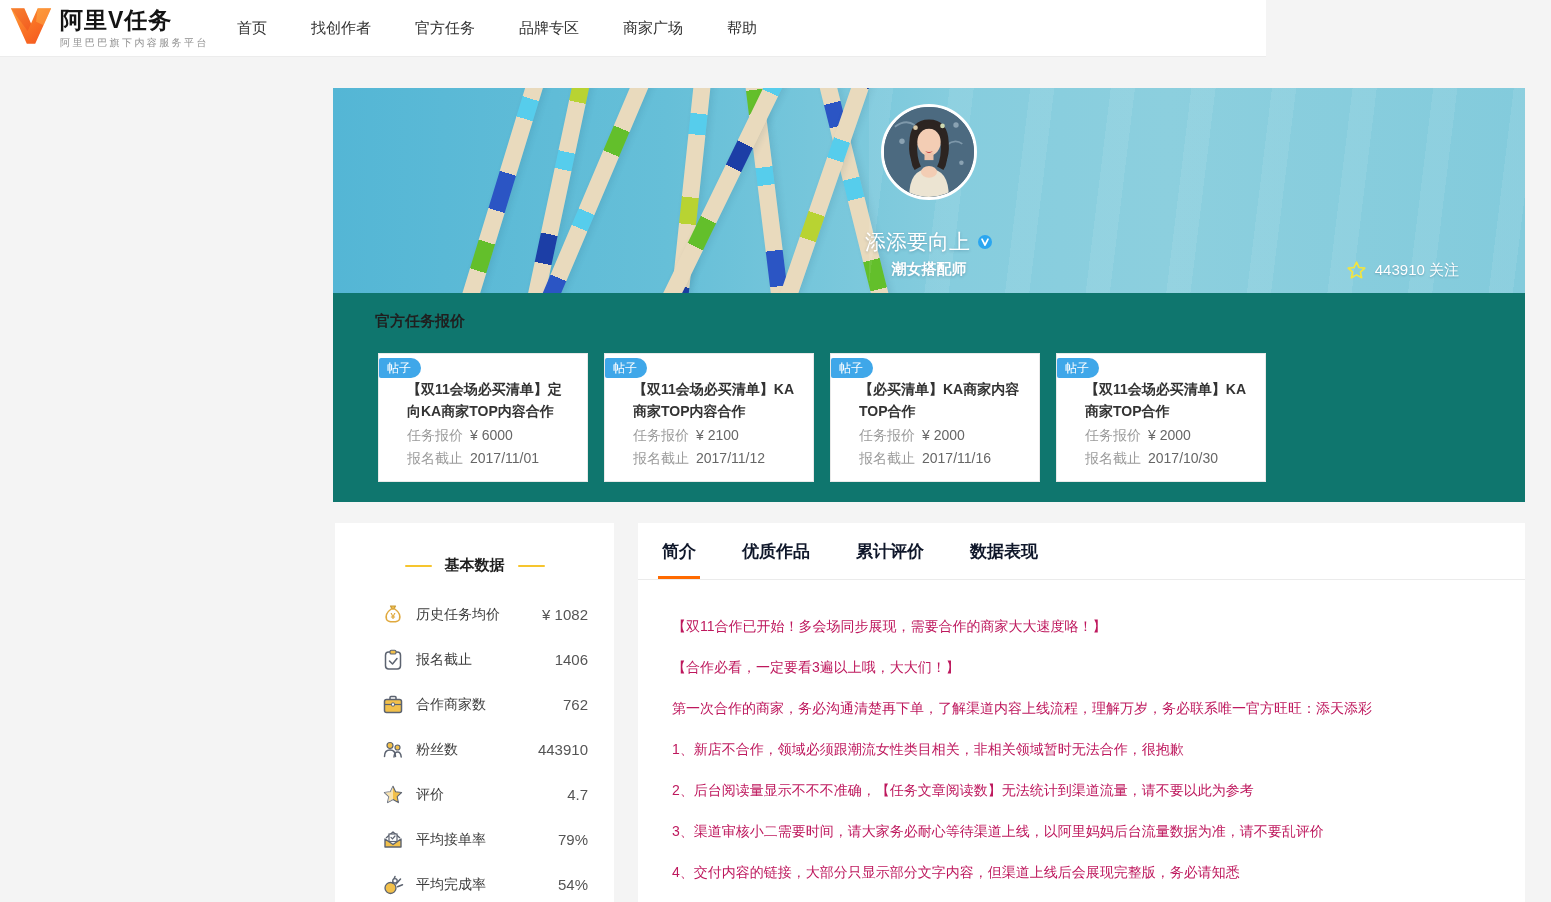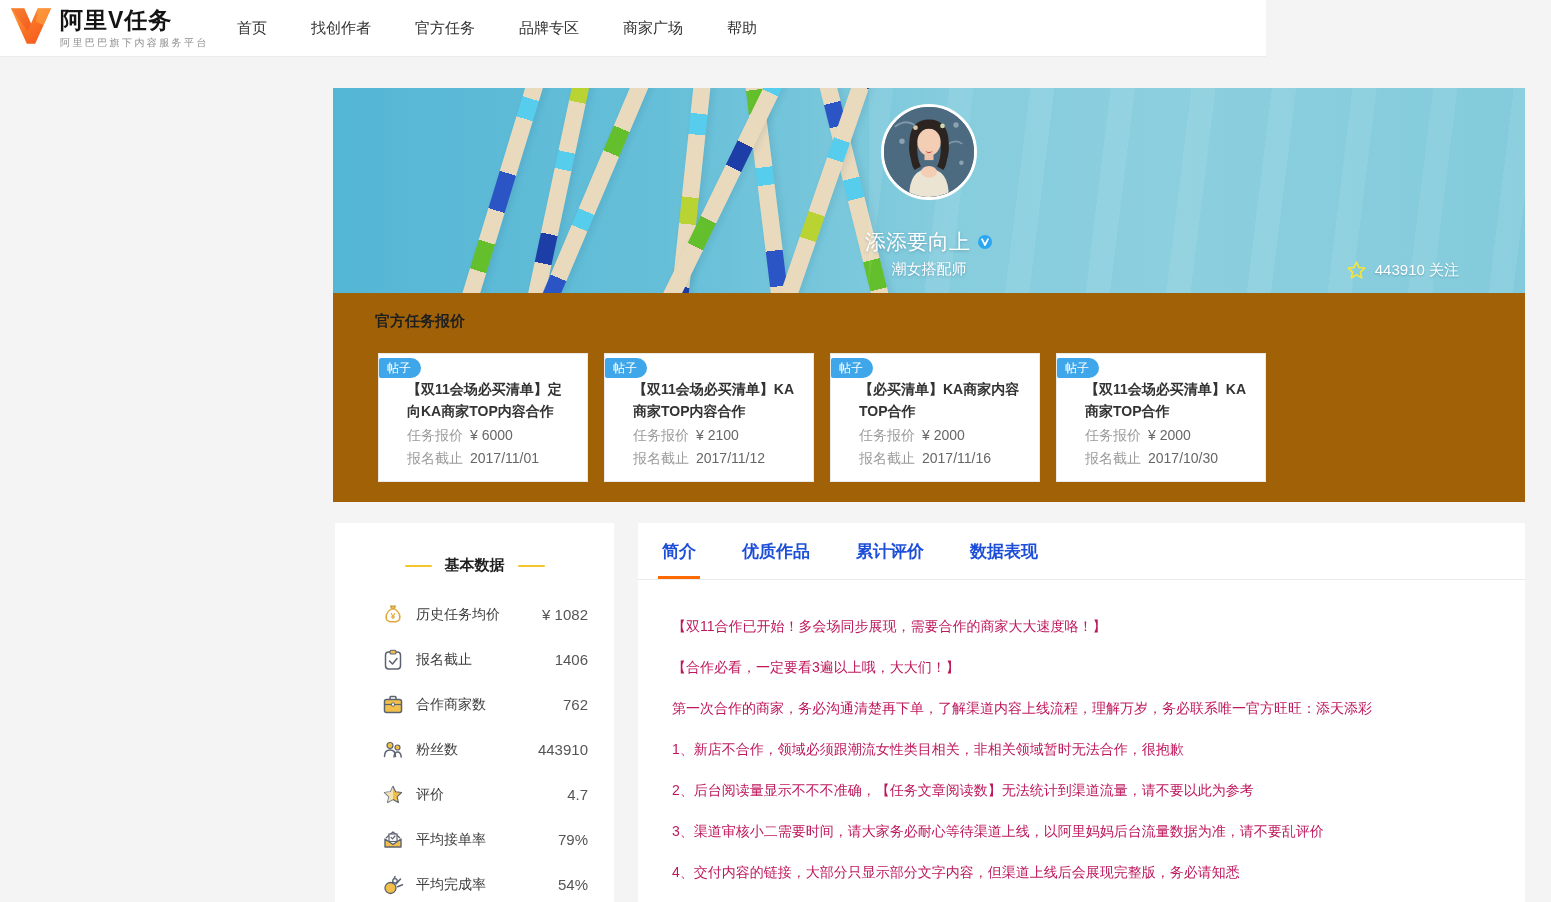--- a/index.html
+++ b/index.html
@@ -24,25 +24,25 @@
   .streaks { position:absolute; right:0; top:0; width:55%; height:100%;
     background:repeating-linear-gradient(97deg, rgba(255,255,255,0.08) 0 24px, rgba(255,255,255,0) 24px 80px); }
   .stick { position:absolute; width:17px; height:300px; border-radius:9px;
     transform-origin:50% 0; box-shadow:3px 2px 6px rgba(20,60,90,0.10); }
   .avatar { position:absolute; left:548px; top:16px; width:96px; height:96px; border-radius:50%;
     border:3px solid #fff; overflow:hidden; background:#4c6a80; }
   .avatar svg { display:block; width:100%; height:100%; }
   .name-row { position:absolute; left:0; right:0; top:140px; display:flex; justify-content:center; align-items:center; gap:7px;
     color:#fff; font-size:21px; text-shadow:0 1px 3px rgba(0,40,70,0.25); }
   .category { position:absolute; left:0; right:0; top:172px; text-align:center; color:#fff; font-size:15px;
-    text-shadow:0 1px 3px rgba(0,40,70,0.25); }
+    text-shadow:0 1px 3px rgba(0,40,70,0.25);font-weight:bold; }
   .follow { position:absolute; right:66px; bottom:12px; display:flex; align-items:center; gap:8px;
     color:#fff; font-size:15px; text-shadow:0 1px 2px rgba(0,40,70,0.25); }
   
-  .tasks-panel { position:absolute; left:333px; top:293px; width:1192px; height:209px; background:#a16207; }
+  .tasks-panel { position:absolute; left:333px; top:293px; width:1192px; height:209px; background:#0f766e; }
   .section-title { position:absolute; left:42px; top:19px; font-size:15px; font-weight:bold; color:#1f1f1f; }
   .cards { position:absolute; left:45px; top:60px; display:flex; gap:16px; }
   .card { width:210px; height:129px; background:#fff; border:1px solid #e9e9e9; position:relative; cursor:pointer; }
   .badge { position:absolute; left:0; top:4px; background:#3fa7e9; color:#fff; font-size:12px;
     padding:3px 10px 3px 8px; border-radius:2px 10px 10px 2px; line-height:14px; }
   .card-title { padding:24px 16px 0 28px; font-size:14px; font-weight:bold; line-height:22px; color:#333; }
   .crow { position:absolute; left:28px; font-size:14px; color:#9b9b9b; white-space:nowrap; }
   .crow .val { color:#666; margin-left:7px; }
   .crow.price { top:73px; }
   .crow.dl { top:96px; }
@@ -53,21 +53,21 @@
   .dash { width:27px; height:2px; background:#f6c52e; border-radius:1px; }
   .stat-rows { margin-top:17px; }
   .stat-row { height:45px; display:flex; align-items:center; padding:0 26px 0 46px; }
   .stat-icon { width:24px; height:24px; flex:0 0 24px; }
   .stat-icon svg { display:block; width:24px; height:24px; }
   .stat-label { margin-left:11px; font-size:14px; color:#3d3d3d; }
   .stat-value { margin-left:auto; font-size:15px; color:#555; }
   
   .main-box { position:absolute; left:638px; top:523px; width:887px; height:379px; background:#fff; }
   .tabs { height:57px; border-bottom:1px solid #ebebeb; display:flex; align-items:stretch; padding-left:24px; gap:46px; }
-  .tab { font-size:17px; font-weight:bold; color:#1d4ed8; position:relative; display:flex; align-items:center; cursor:pointer; }
+  .tab { font-size:17px; font-weight:bold; color:#0f172a; position:relative; display:flex; align-items:center; cursor:pointer; }
   .tab.active::after { content:""; position:absolute; left:-4px; right:-4px; bottom:0; height:3px; background:#ff6a00; }
   .tab-content { padding:39px 40px 0 34px; font-size:14px; color:#be185d; }
   .tab-content p { margin:0 0 26px 0; line-height:15px; }
 </style>
 </head>
 <body>
 
 <div class="topbar">
   <div class="logo">
     <span>

